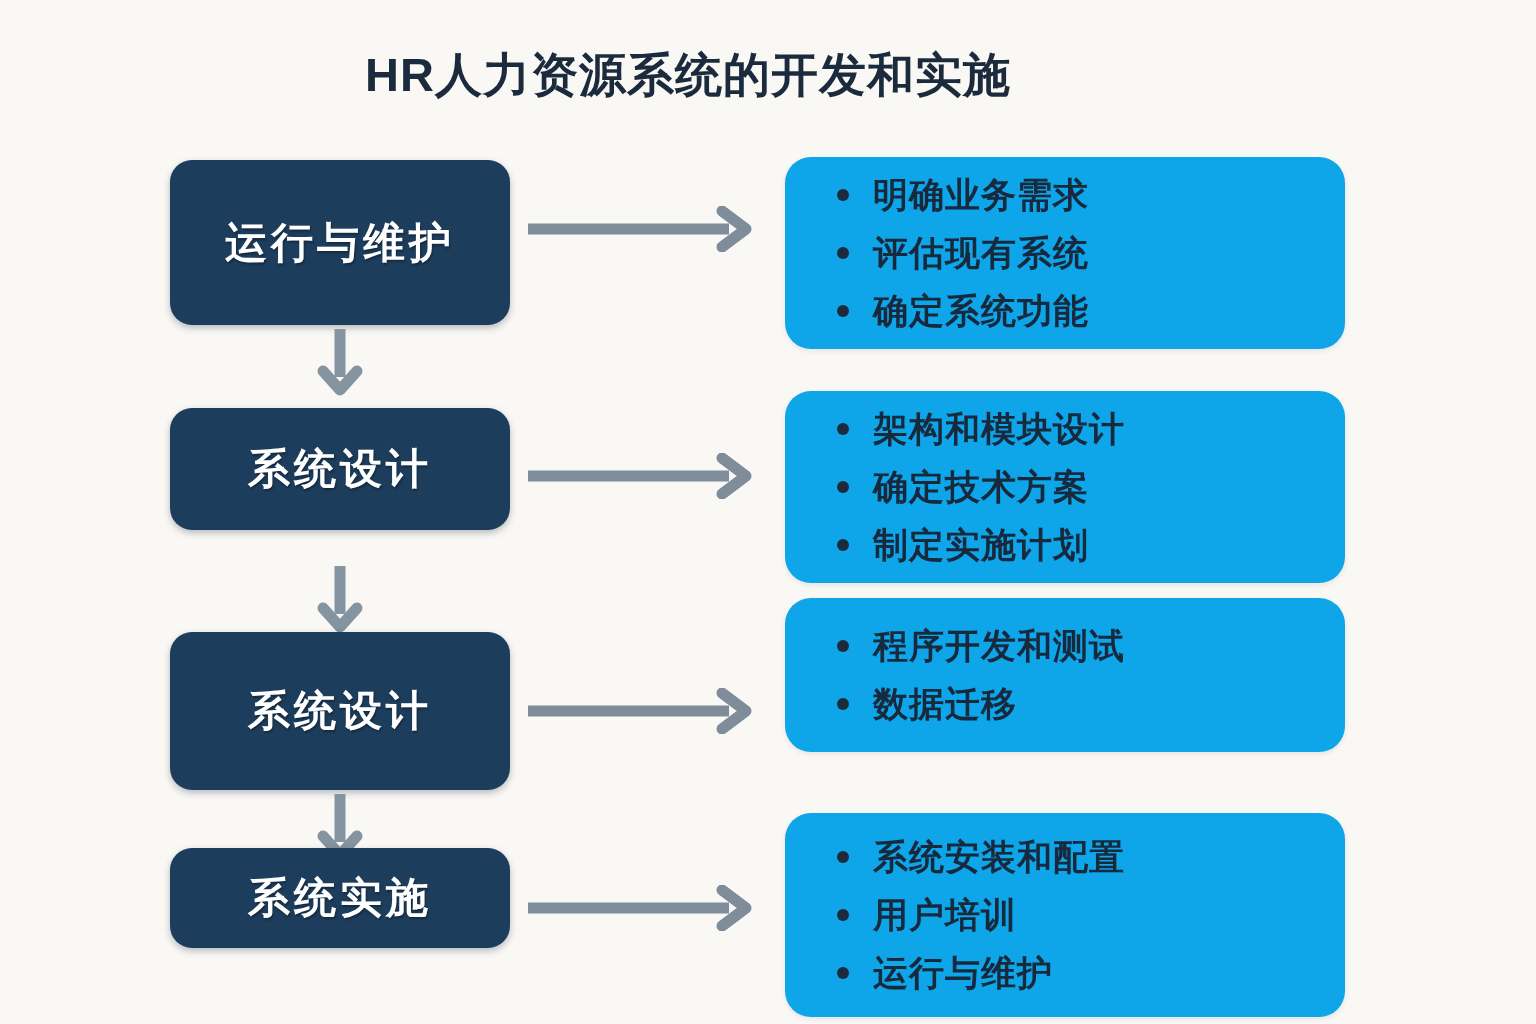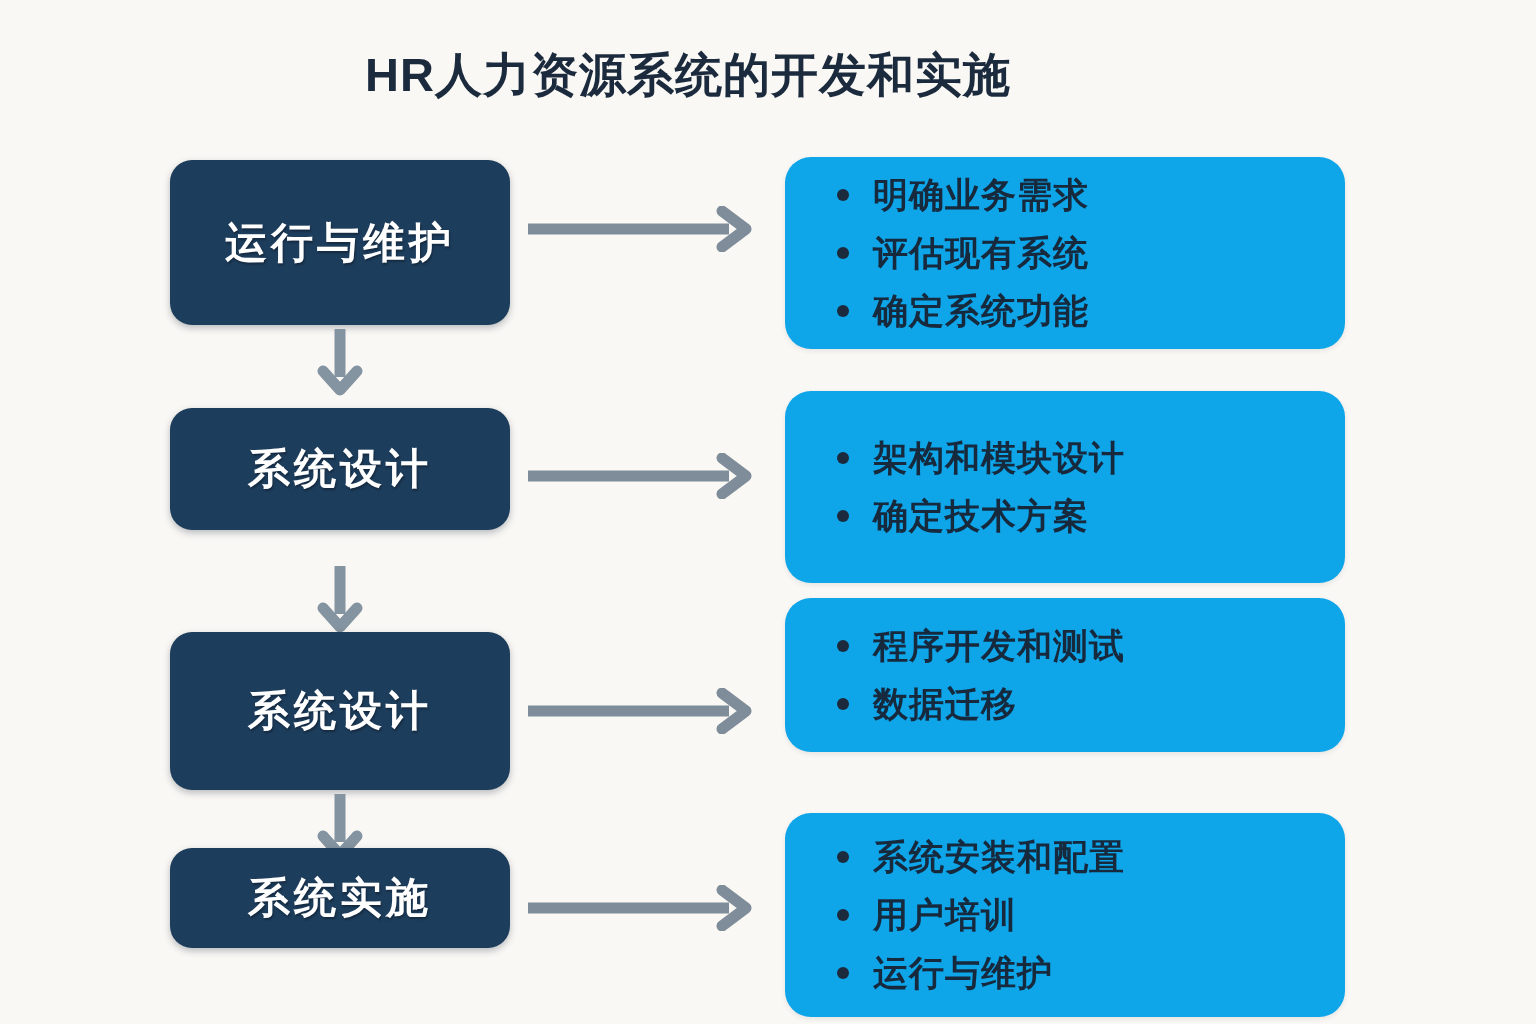--- a/index.html
+++ b/index.html
@@ -169,20 +169,24 @@
 
     <div class="detail-panel" style="top:391px;height:192px;">
       <div class="bullet-row">
         <span class="bullet-dot"></span>
         <span class="bullet-text">架构和模块设计</span>
       </div>
       <div class="bullet-row">
         <span class="bullet-dot"></span>
         <span class="bullet-text">确定技术方案</span>
       </div>
+      <div class="bullet-row">
+        <span class="bullet-dot"></span>
+        <span class="bullet-text">制定实施计划</span>
+      </div>
     </div>
   </div>
 
   <div class="v-arrow" style="top:564px;">
     <svg width="48" height="70" viewBox="0 0 48 70">
       <line x1="24" y1="2" x2="24" y2="50" stroke="#8494a0" stroke-width="11" stroke-linecap="butt"></line>
       <polyline points="7,44 24,63 41,44" fill="none" stroke="#8494a0" stroke-width="11" stroke-linecap="round" stroke-linejoin="round"></polyline>
     </svg>
   </div>
 

